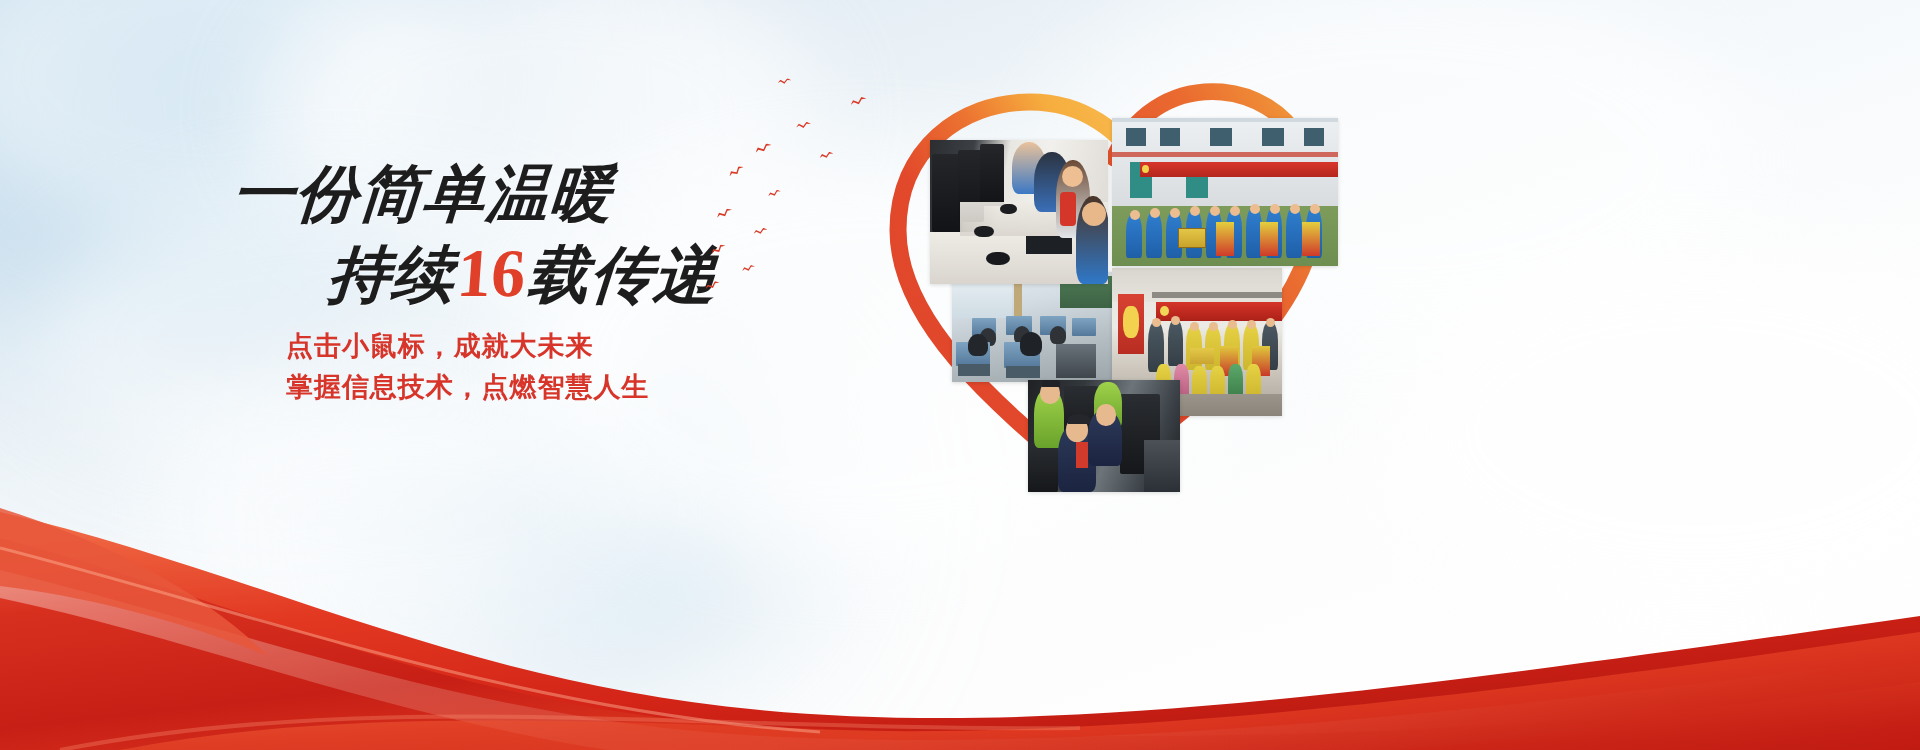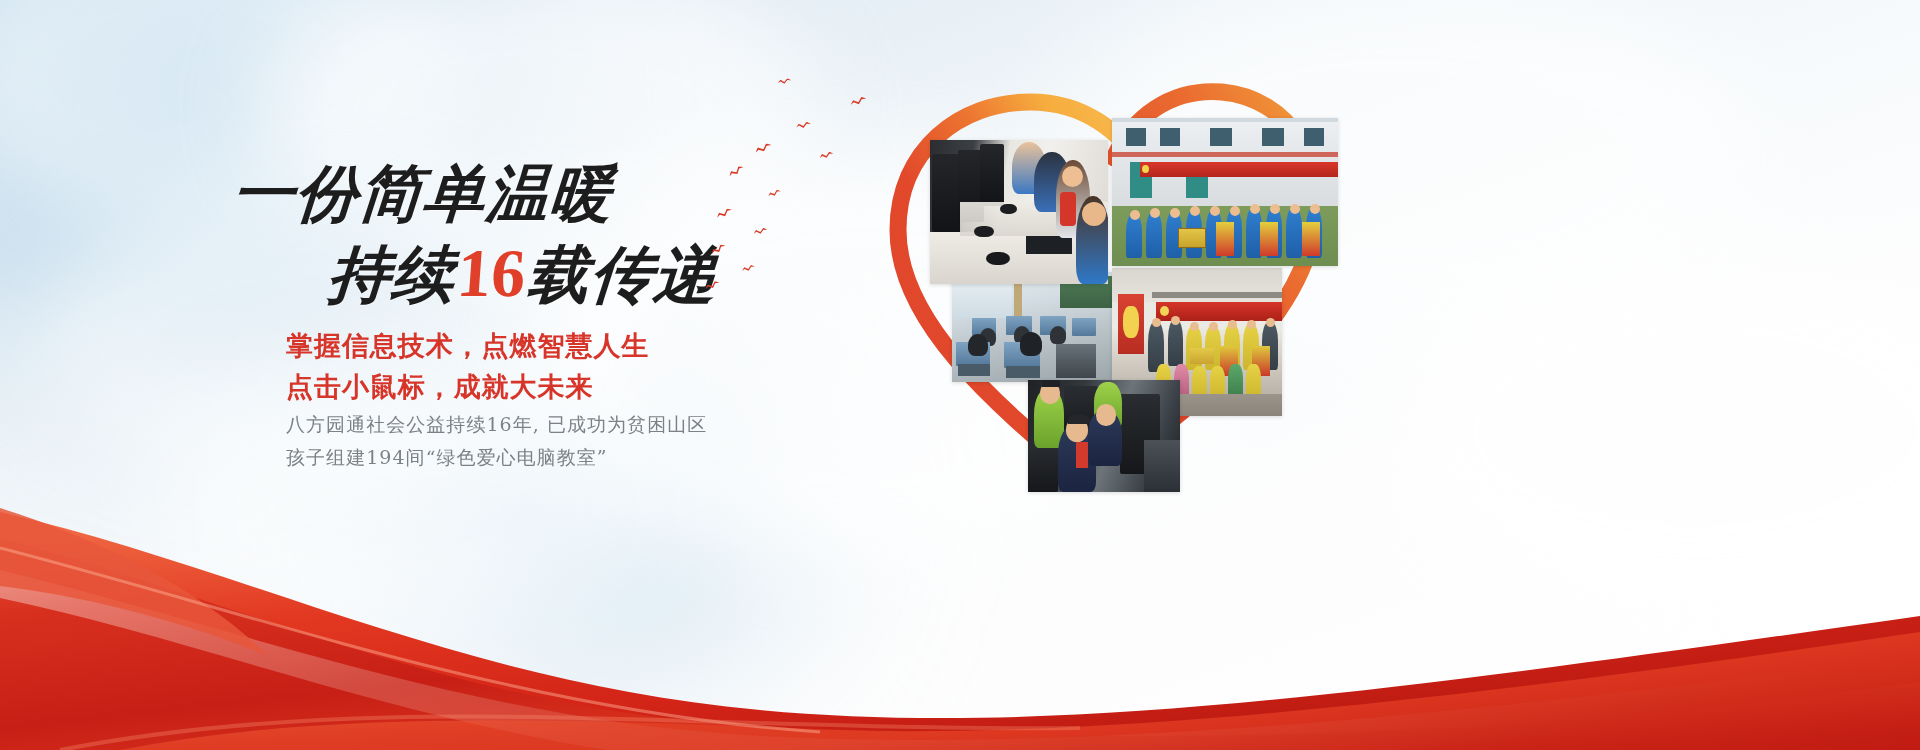--- a/index.html
+++ b/index.html
@@ -239,28 +239,24 @@
   <div class="text-block">
 
     <div class="headline">
       <span class="line1">一份简单温暖</span>
       <span class="line2">
         <span>持续</span><span class="num">16</span><span>载传递</span>
       </span>
     </div>
 
     <div class="sub-red">
+      <div>点击小鼠标，成就大未来</div>
       <div>掌握信息技术，点燃智慧人生</div>
-      <div>点击小鼠标，成就大未来</div>
-    </div>
-
-    <div class="body-text">
-      <div>八方园通社会公益持续16年, 已成功为贫困山区</div>
-      <div>孩子组建194间“绿色爱心电脑教室”</div>
-    </div>
+    </div>
+
   </div>
 
   <div class="birds">
     <div class="bird" style="left:150px; top:28px;  transform: rotate(-18deg) scale(1.0);"></div>
     <div class="bird" style="left: 95px; top:52px;  transform: rotate(-10deg) scale(.9);"></div>
     <div class="bird" style="left: 55px; top:75px;  transform: rotate(-22deg) scale(1.05);"></div>
     <div class="bird" style="left:118px; top:82px;  transform: rotate(-14deg) scale(.85);"></div>
     <div class="bird" style="left: 28px; top: 98px; transform: rotate(-30deg) scale(1.0);"></div>
     <div class="bird" style="left: 66px; top:120px; transform: rotate(-18deg) scale(.8);"></div>
     <div class="bird" style="left: 16px; top:140px; transform: rotate(-24deg) scale(1.0);"></div>

